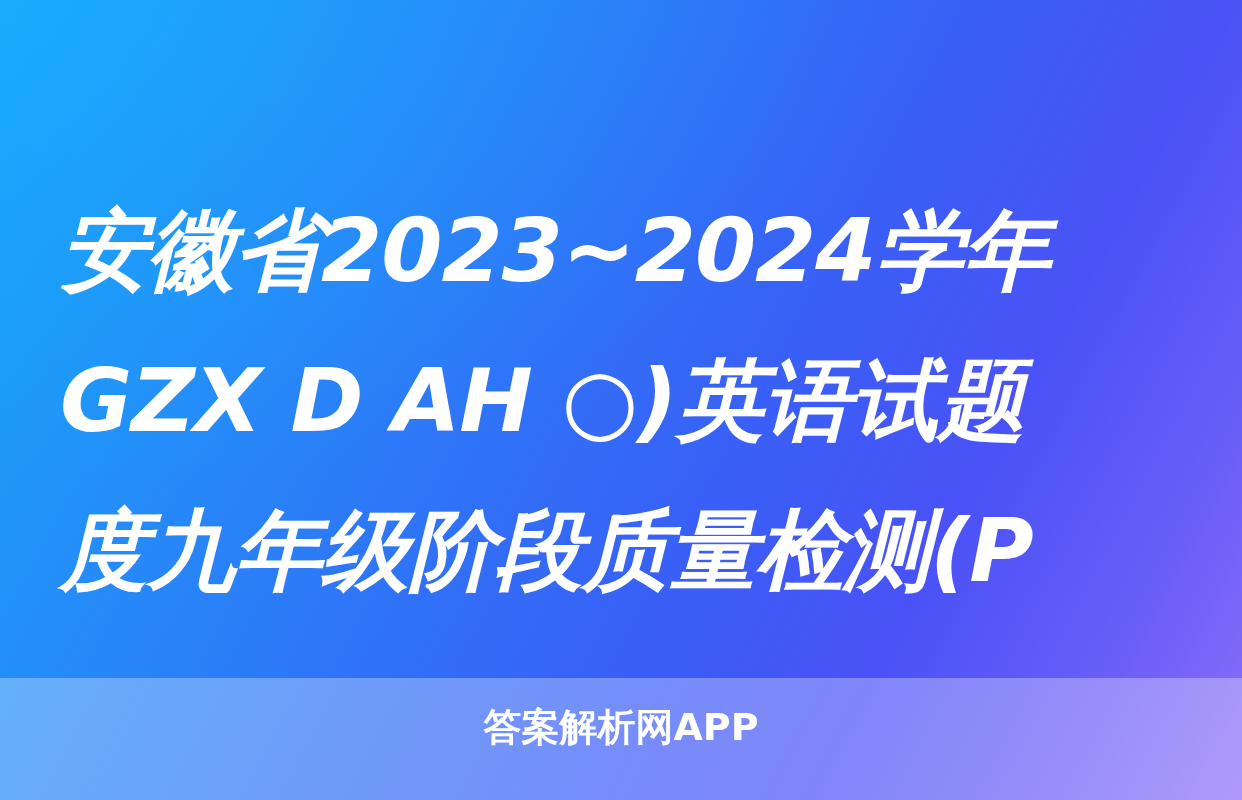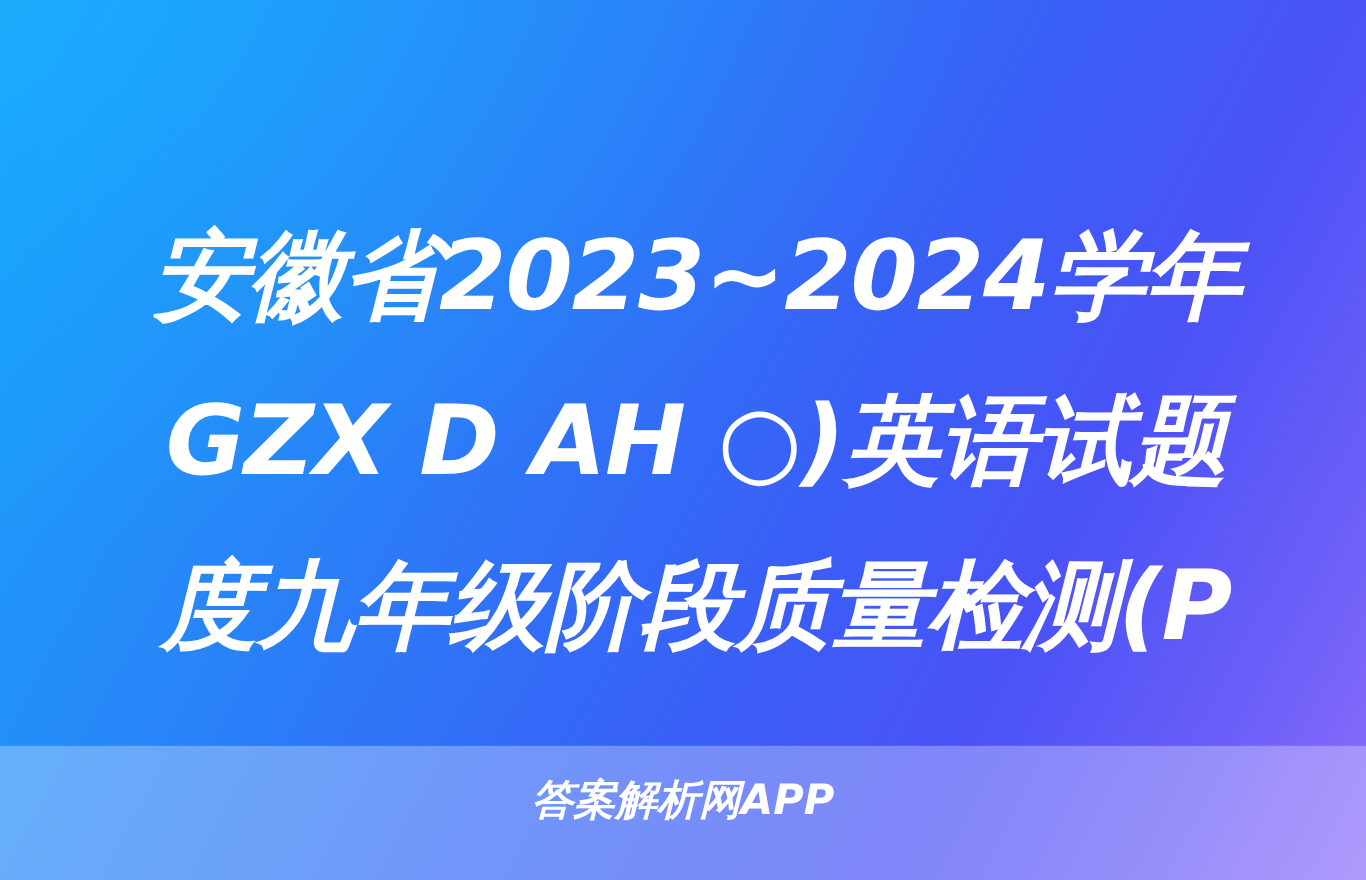--- a/index.html
+++ b/index.html
@@ -42,23 +42,22 @@
         rgba(60, 100, 250, 0.0) 62%);
     pointer-events: none;
   }
 
   .title-block {
     position: absolute;
     left: 0;
     right: 16px;
     top: 176px;
     padding: 0 60px;
-    text-align: center;
+    text-align: left;
     z-index: 2;
-    margin-left: 40px;
   }
 
   .title-line {
     display: block;
     color: #ffffff;
     font-family: "DejaVu Sans", "Liberation Sans", sans-serif;
     font-size: 88px;
     font-weight: 700;
     font-style: italic;
     line-height: 150px;
@@ -80,21 +79,20 @@
     align-items: flex-start;
     justify-content: center;
   }
 
   .footer-watermark {
     margin-top: 30px;
     color: #ffffff;
     font-family: "DejaVu Sans", "Liberation Sans", sans-serif;
     font-size: 38px;
     font-weight: 700;
-    font-style: italic;
     letter-spacing: 0px;
     line-height: 1;
     white-space: nowrap;
   }
 </style>
 </head>
 <body>
 
 <div class="card">
 

